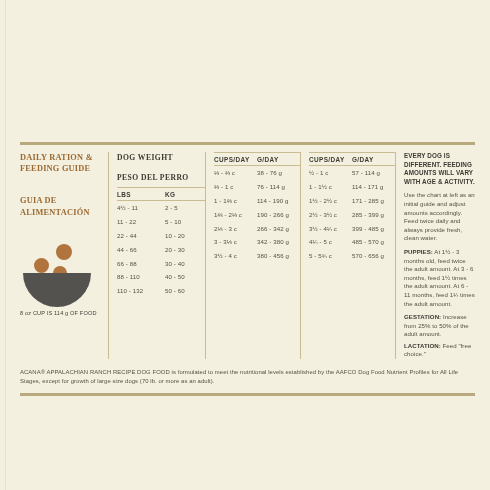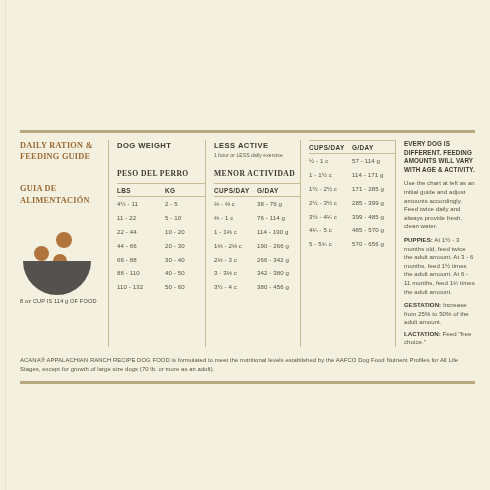--- a/index.html
+++ b/index.html
@@ -16,21 +16,21 @@
   }
   .page-edge-left {
     position: absolute;
     left: 5px; top: 0; bottom: 0;
     width: 1px;
     background: #e6e2ce;
   }
   .sheet {
     position: absolute;
     left: 20px;
-    top: 130px;
+    top: 142px;
     width: 455px;
   }
   
   .top-rule {
     height: 3px;
     background: #b9a97f;
     width: 455px;
     margin-bottom: 7px;
   }
   .bottom-rule {
@@ -107,21 +107,21 @@
   }
   .cg-weight { width: 105px; }
   .cg-less   { width: 95px; }
   .cg-active { width: 95px; }
 
   .grp-head {
     padding-top: 1px;
     padding-bottom: 4px;
   }
   .grp-title {
-    font-family: Liberation Sans, sans-serif;
+    font-family: Liberation Serif, serif;
     font-weight: bold;
     font-size: 7.6px;
     letter-spacing: 0.45px;
     color: #3d3a33;
     text-transform: uppercase;
     line-height: 10px;
   }
   .grp-sub {
     font-size: 5px;
     color: #5d574a;
@@ -130,21 +130,21 @@
     margin-top: 1px;
   }
   .grp-title2 {
     font-family: "Liberation Serif", serif;
     font-weight: bold;
     font-size: 7.6px;
     letter-spacing: 0.45px;
     color: #3d3a33;
     text-transform: uppercase;
     line-height: 10px;
-    margin-top: 10px;
+    margin-top: 2px;
   }
   .grp-spacer-weight { height: 8px; }
 
   .subhead-row {
     display: flex;
     border-top: 1px solid #c9bb92;
     border-bottom: 1px solid #c9bb92;
     padding: 2.5px 0 2.5px 0;
   }
   .subhead {
@@ -265,25 +265,20 @@
             <div class="cell c-lbs">88 - 110</div>
             <div class="cell c-kg">40 - 50</div>
           </div>
         <div class="data-row">
             <div class="cell c-lbs">110 - 132</div>
             <div class="cell c-kg">50 - 60</div>
           </div>
       </div>
 
       <div class="col-group cg-less">
-        <div class="grp-head">
-          <div class="grp-title">LESS ACTIVE</div>
-          <div class="grp-sub">1 hour or LESS daily exercise</div>
-          <div class="grp-title2">MENOR ACTIVIDAD</div>
-        </div>
         <div class="subhead-row">
           <div class="subhead c-cups">CUPS/DAY</div>
           <div class="subhead c-gday">G/DAY</div>
         </div>
         <div class="data-row">
             <div class="cell c-cups">⅓ - ⅔ c</div>
             <div class="cell c-gday">38 - 76 g</div>
           </div>
         <div class="data-row">
             <div class="cell c-cups">⅔ - 1 c</div>

